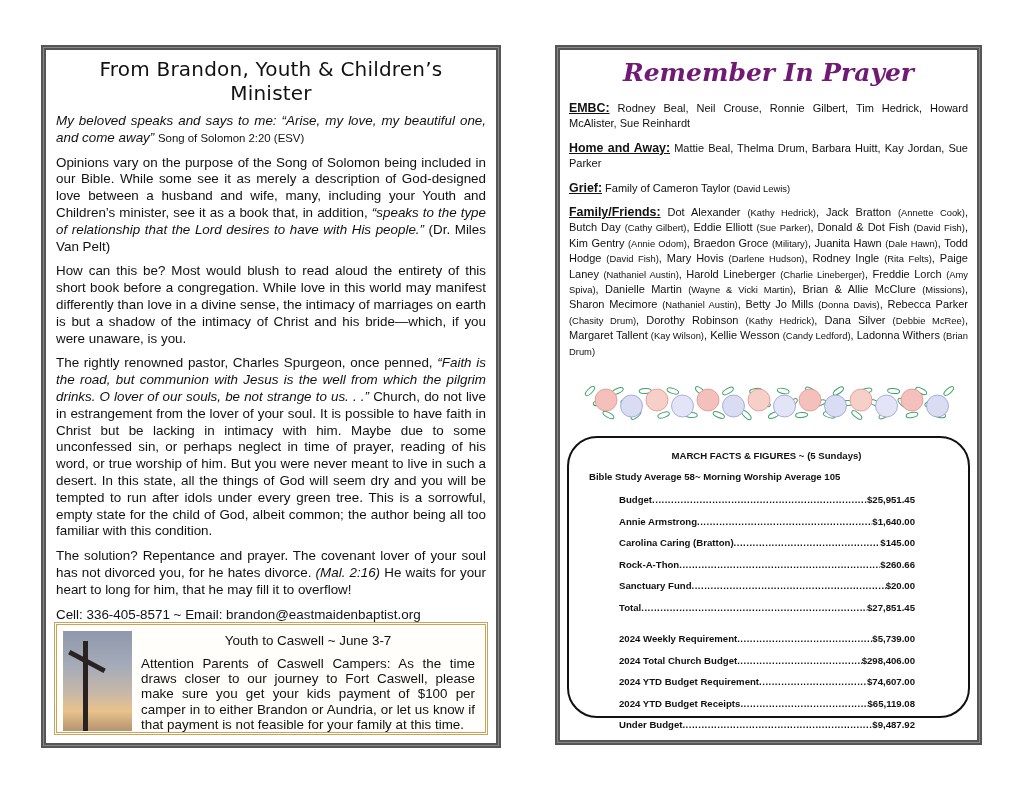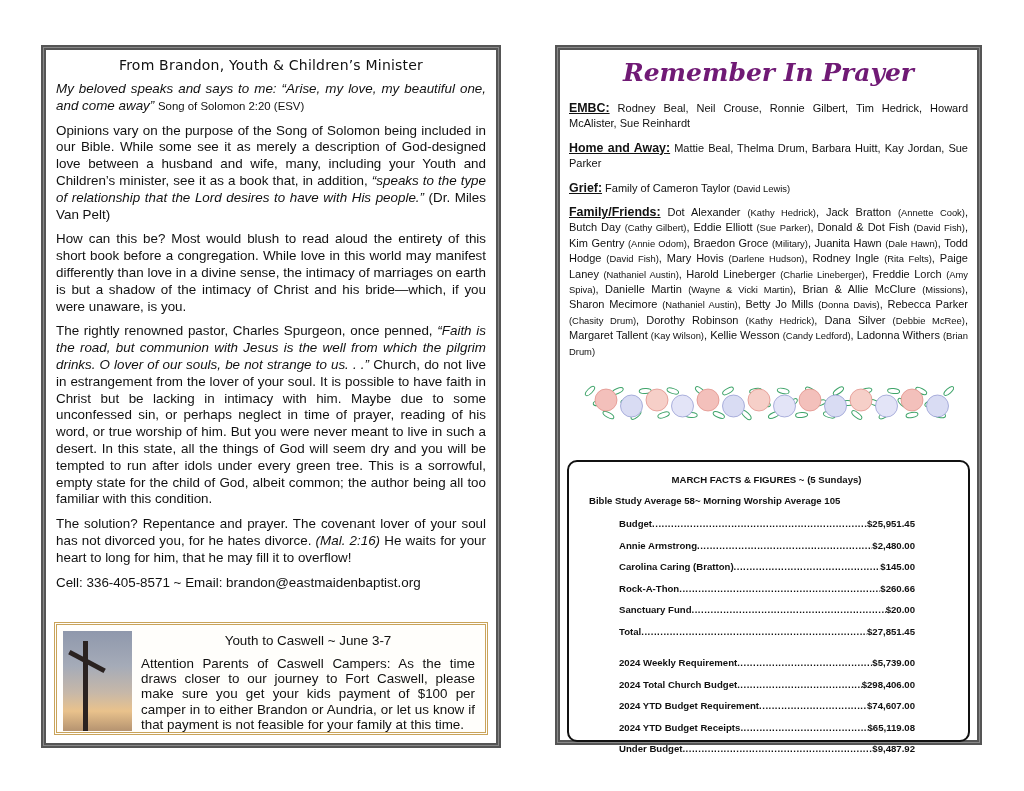--- a/index.html
+++ b/index.html
@@ -9,21 +9,21 @@
   }
   .panel {
     position: absolute; box-sizing: border-box;
     border: 5px double #555; outline: 1px solid #888; outline-offset: -3px;
     background: #fff;
   }
   #left-panel { left: 41px; top: 45px; width: 460px; height: 703px; padding: 4px 10px 8px 10px; }
   #right-panel { left: 555px; top: 45px; width: 427px; height: 700px; padding: 6px 9px 8px 9px; }
 
   .left-title {
-    font-family: "DejaVu Sans", sans-serif; font-size: 14px; text-align: center;
+    font-family: "DejaVu Sans", sans-serif; font-size: 20px; text-align: center;
     letter-spacing: 0.2px; margin: 3px 0 8px 0; color: #111;
   }
   .para { font-size: 13.4px; line-height: 16.8px; text-align: justify; margin: 0 0 8px 0; }
   .para i { font-style: italic; }
   .small { font-size: 11.4px; }
   .contact { font-size: 13.4px; line-height: 16.8px; margin: 0 0 8px 0; }
 
   .caswell-box {
     position: absolute; left: 8px; right: 8px; bottom: 8px; height: 113px;
     border: 3px double #c9a35a; box-sizing: border-box; padding: 6px 8px 6px 8px;
@@ -46,22 +46,22 @@
   .prayer { font-size: 11px; line-height: 15.4px; text-align: justify; margin: 0 0 9px 0; }
   .prayer .label { font-weight: bold; text-decoration: underline; font-size: 12.4px; }
   .prayer .big { font-size: 11px; }
   .prayer .paren { font-size: 9.4px; }
 
   .flowers {
     position: absolute; left: 24px; top: 327px; width: 370px; height: 52px;
   }
 
   .facts-box {
-    position: absolute; left: 7px; right: 7px; top: 410px; height: 282px;
-    border: 2px solid #111; border-radius: 10px; box-sizing: border-box;
+    position: absolute; left: 7px; right: 7px; top: 386px; height: 282px;
+    border: 2px solid #111; border-radius: 30px; box-sizing: border-box;
     padding: 12px 24px 0 50px;
   }
   .facts-heading { font-weight: bold; font-size: 9.6px; text-align: center; margin: 0 0 10px -30px; }
   .facts-sub { font-weight: bold; font-size: 9.6px; margin: 0 0 12px -30px; }
   .fact-row {
     display: flex; font-weight: bold; font-size: 9.6px; width: 296px; height: 21.5px; align-items: flex-start;
   }
   .fact-row .lbl { white-space: nowrap; }
   .fact-row .dots { flex: 1; overflow: hidden; white-space: nowrap; letter-spacing: 0.5px; }
   .fact-row .dots::after { content: "................................................................................................................................"; }
@@ -173,21 +173,21 @@
     <div class="facts-sub">Bible Study Average 58~ Morning Worship Average 105</div>
     <div id="facts-group1">
         <div class="fact-row">
           <span class="lbl">Budget</span>
           <span class="dots"></span>
           <span class="val">$25,951.45</span>
         </div>
         <div class="fact-row">
           <span class="lbl">Annie Armstrong</span>
           <span class="dots"></span>
-          <span class="val">$2,480.00</span>
+          <span class="val">$1,640.00</span>
         </div>
         <div class="fact-row">
           <span class="lbl">Carolina Caring (Bratton)</span>
           <span class="dots"></span>
           <span class="val">$145.00</span>
         </div>
         <div class="fact-row">
           <span class="lbl">Rock-A-Thon</span>
           <span class="dots"></span>
           <span class="val">$260.66</span>

